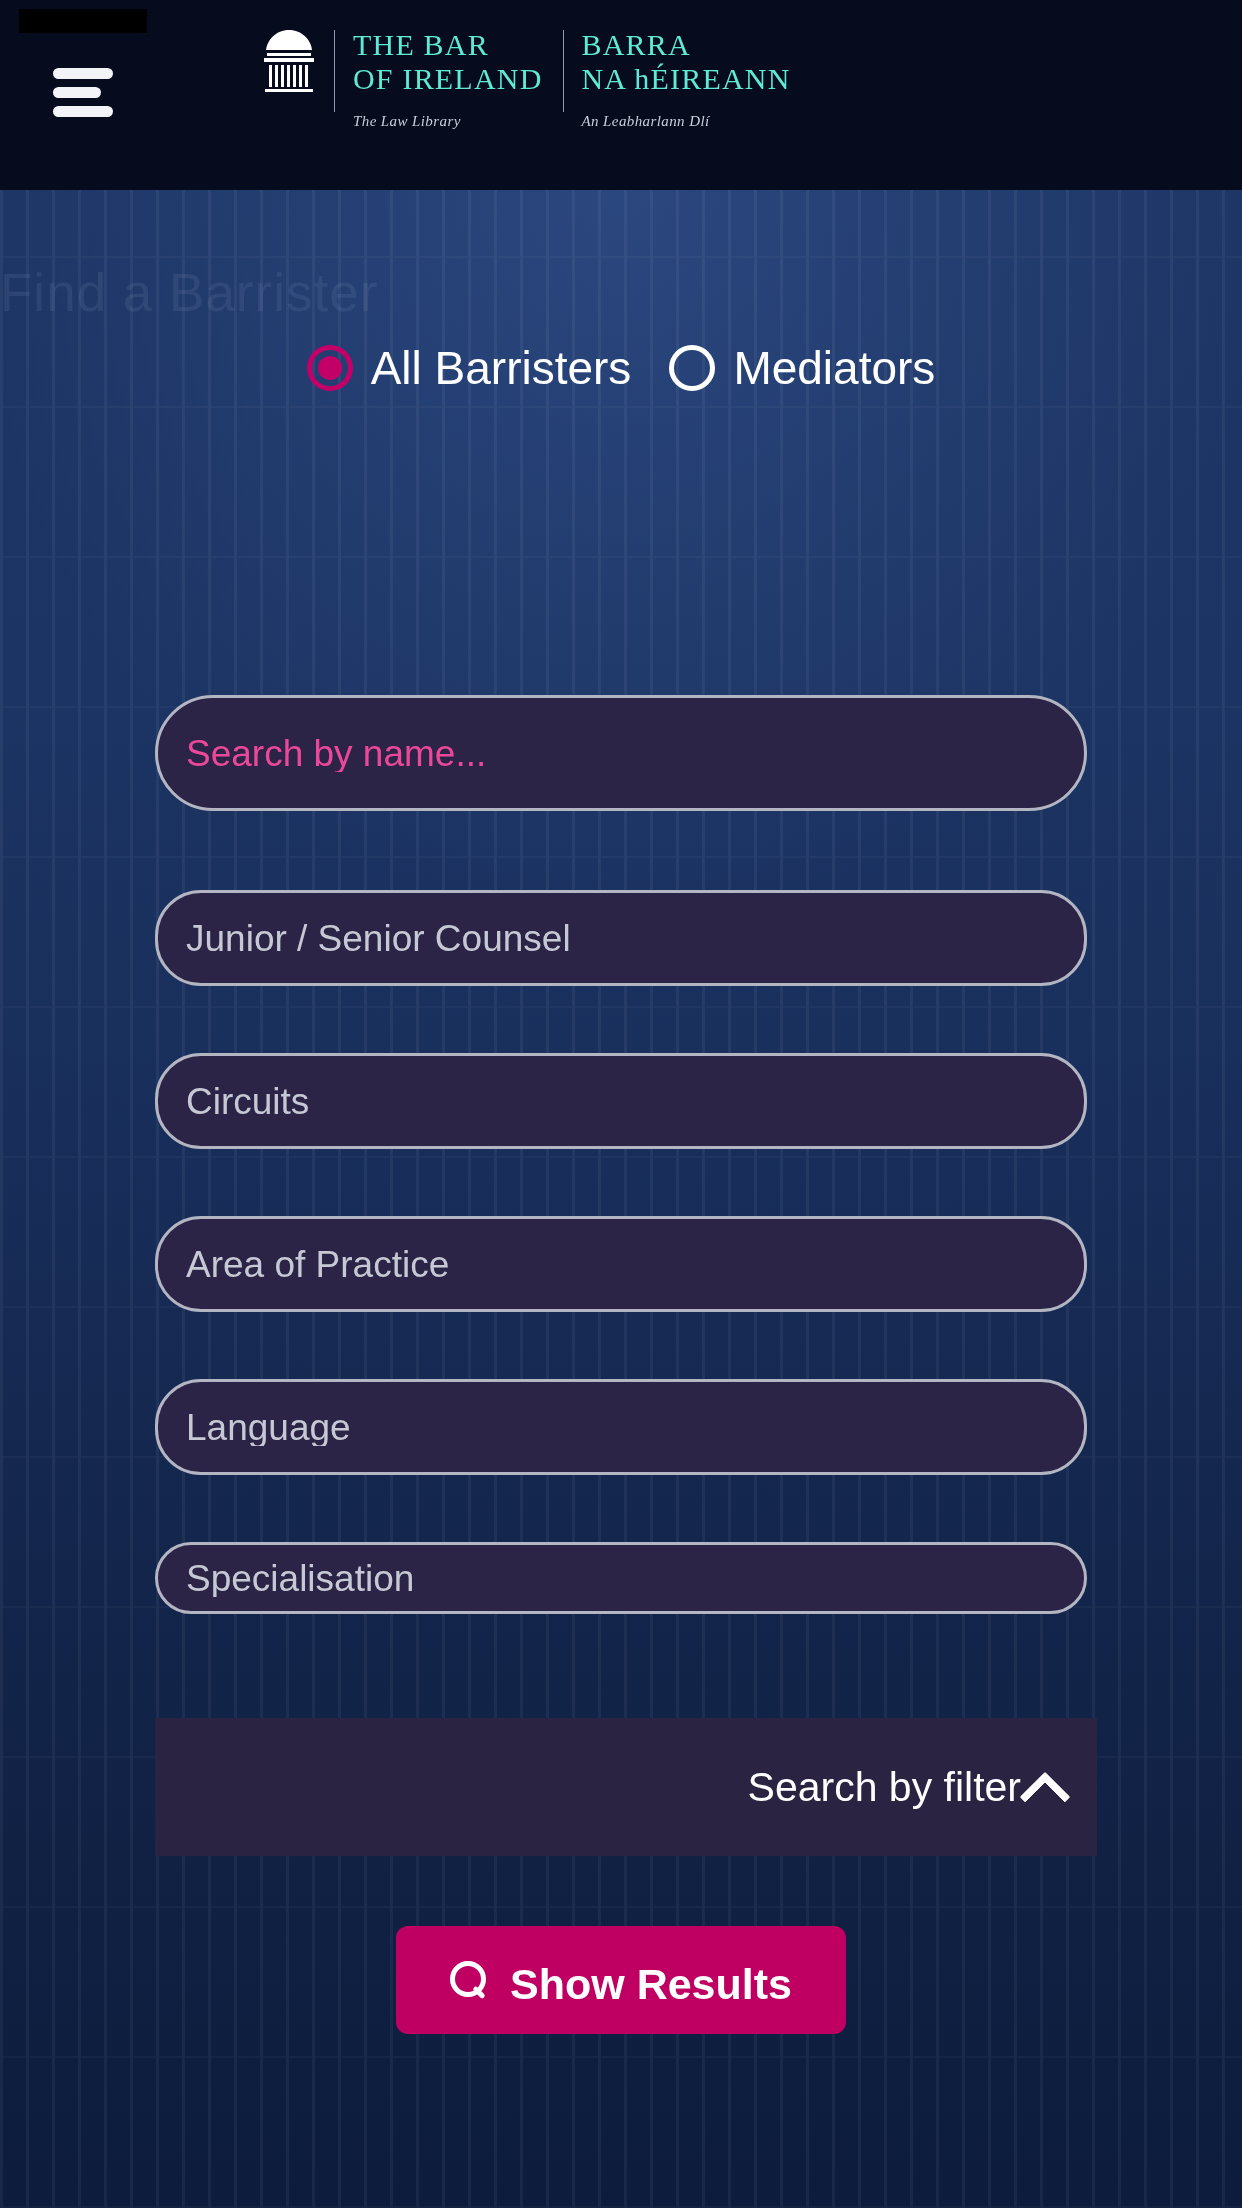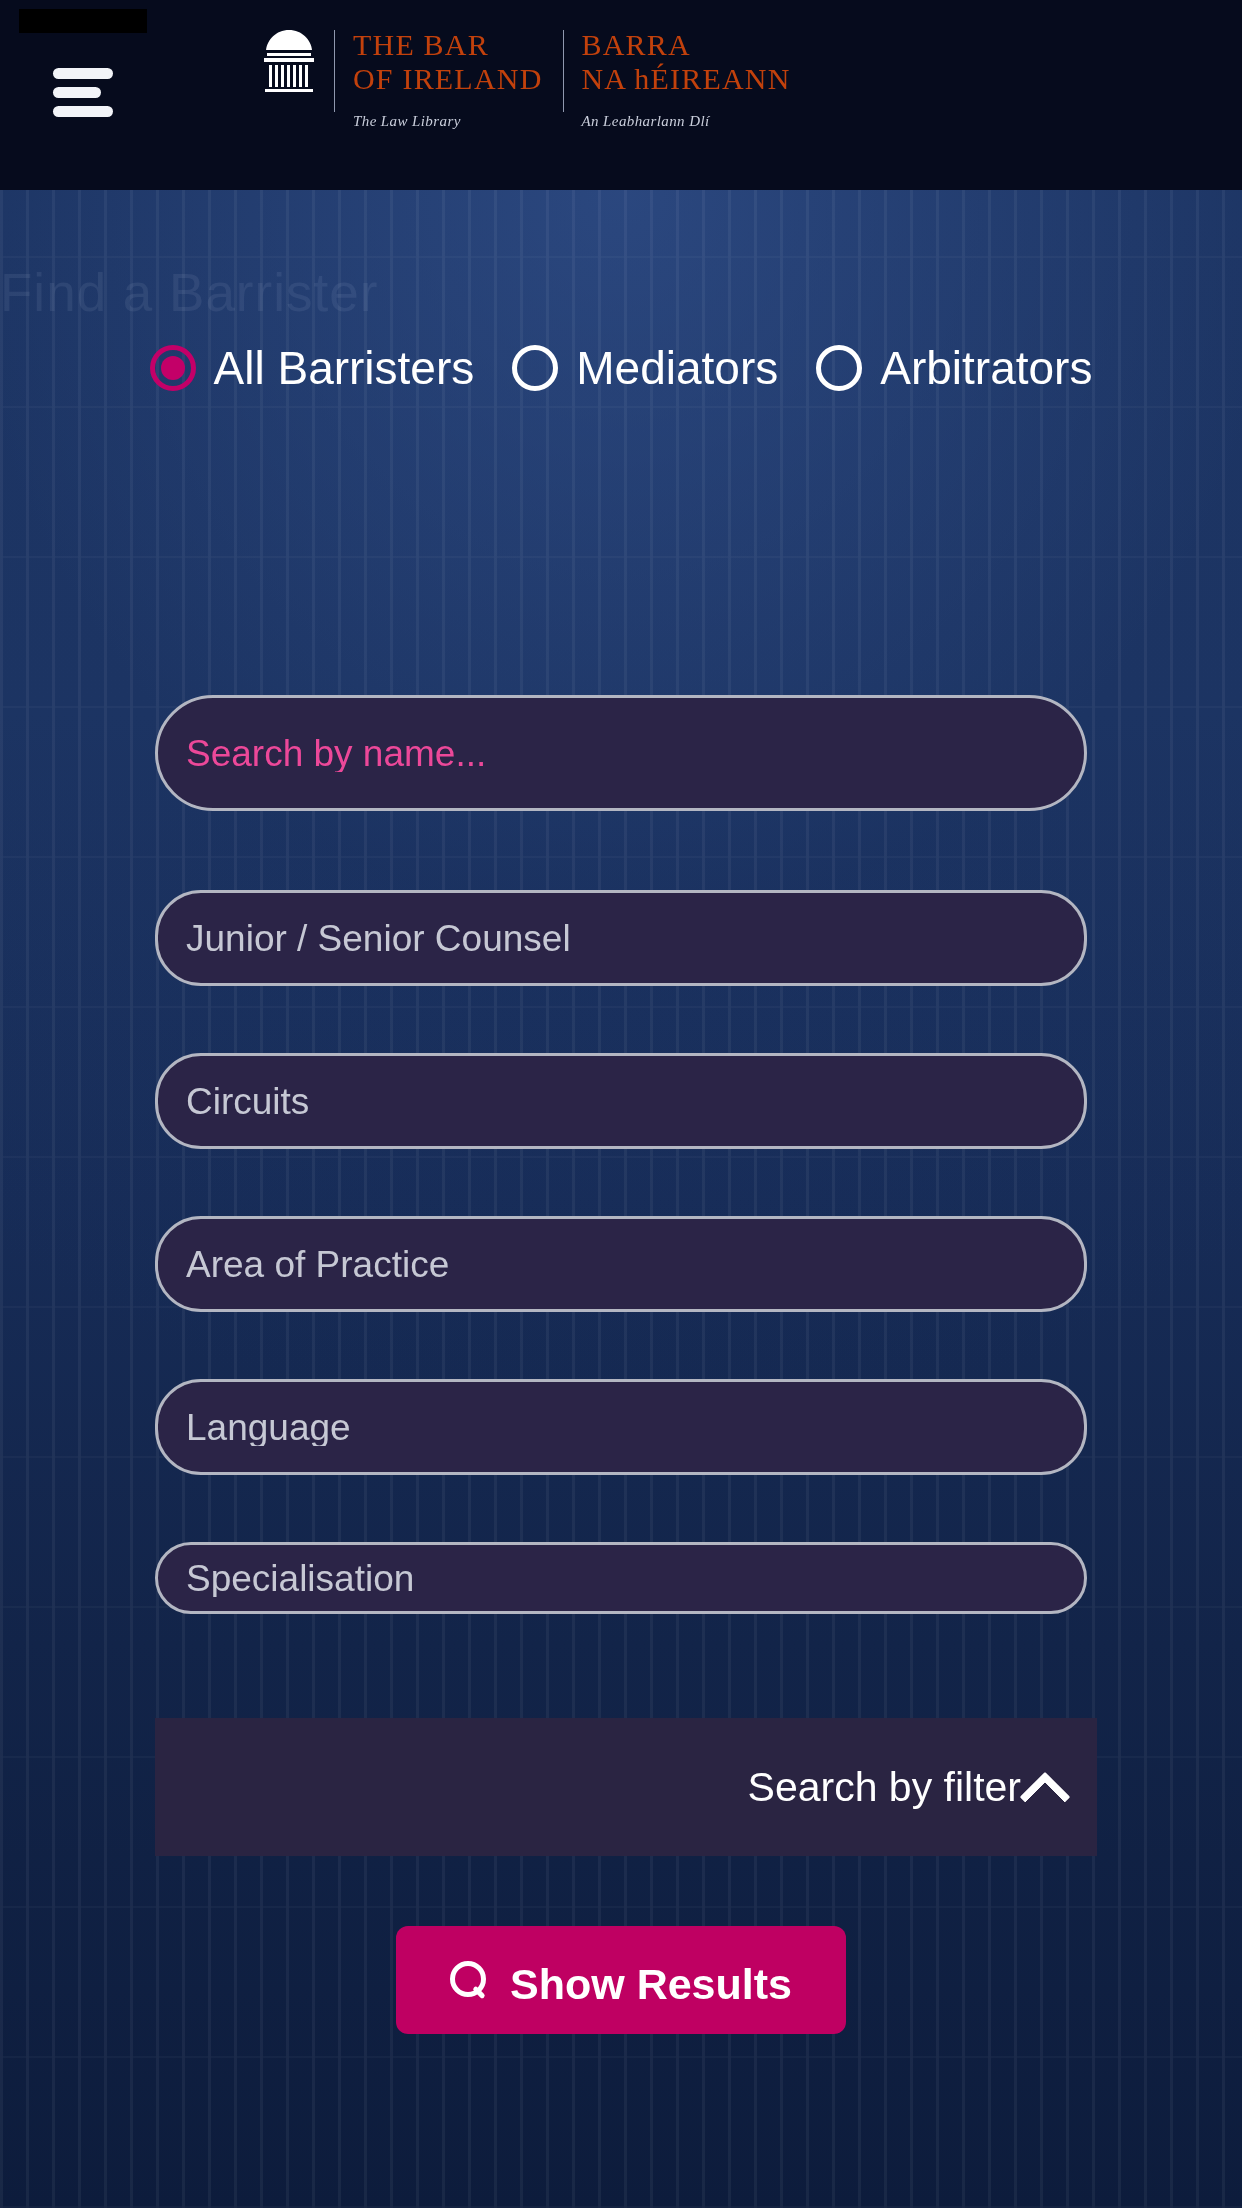--- a/index.html
+++ b/index.html
@@ -85,21 +85,21 @@
   }
 
   .logo-block {
     display: flex;
     flex-direction: column;
     justify-content: flex-start;
   }
 
   .logo-line {
     font-family: "Liberation Serif", serif;
-    color: #c2410c;
+    color: #5eead4;
     font-size: 30px;
     letter-spacing: 1.2px;
     line-height: 1.12;
     white-space: nowrap;
   }
   .logo-sub {
     font-family: "Liberation Serif", serif;
     font-style: italic;
     color: #c9cedb;
     font-size: 15px;
@@ -394,24 +394,20 @@
         <div class="radio-opt">
           <div class="radio-ring checked"></div>
           <div class="radio-label">All Barristers</div>
         </div>
 
         <div class="radio-opt">
           <div class="radio-ring"></div>
           <div class="radio-label">Mediators</div>
         </div>
 
-        <div class="radio-opt">
-          <div class="radio-ring"></div>
-          <div class="radio-label">Arbitrators</div>
-        </div>
 
       </div>
 
       <div class="field search-name">
         <div class="field-text">Search by name...</div>
       </div>
 
       <div class="field dd1">
         <div class="field-text">Junior / Senior Counsel</div>
       </div>

